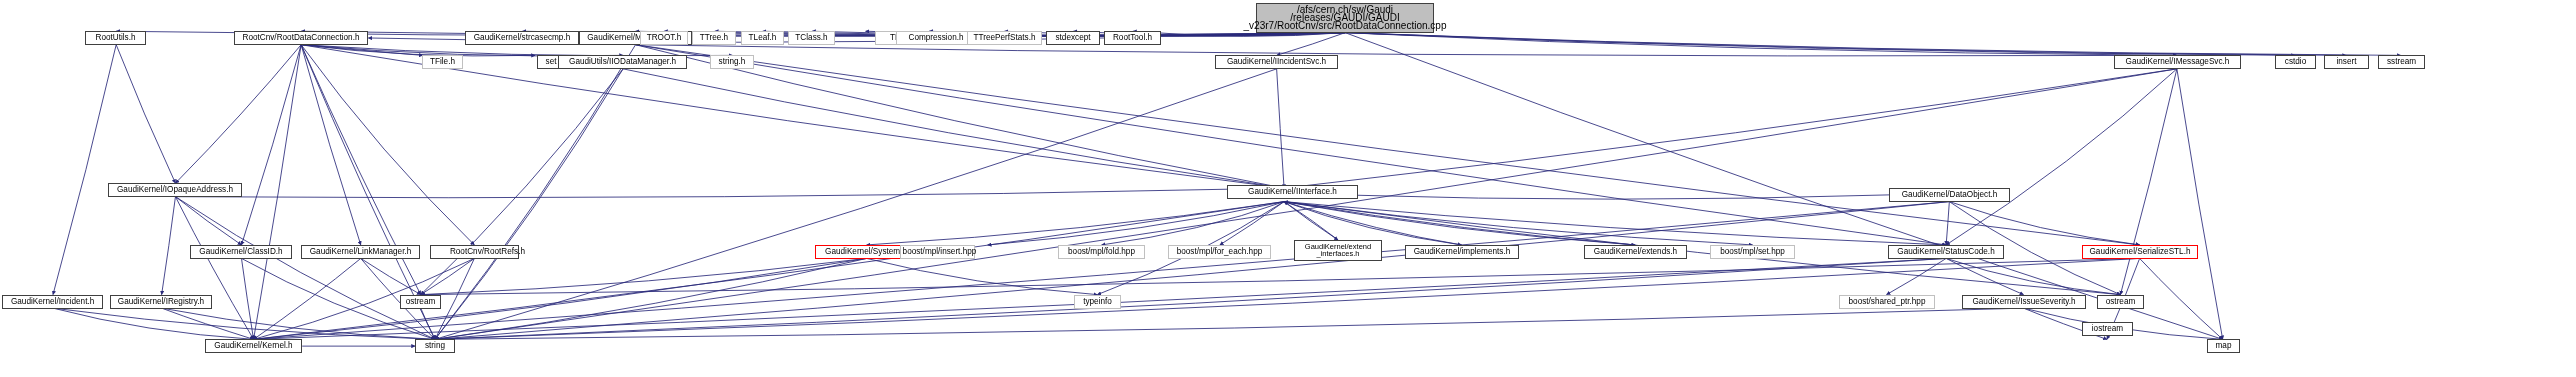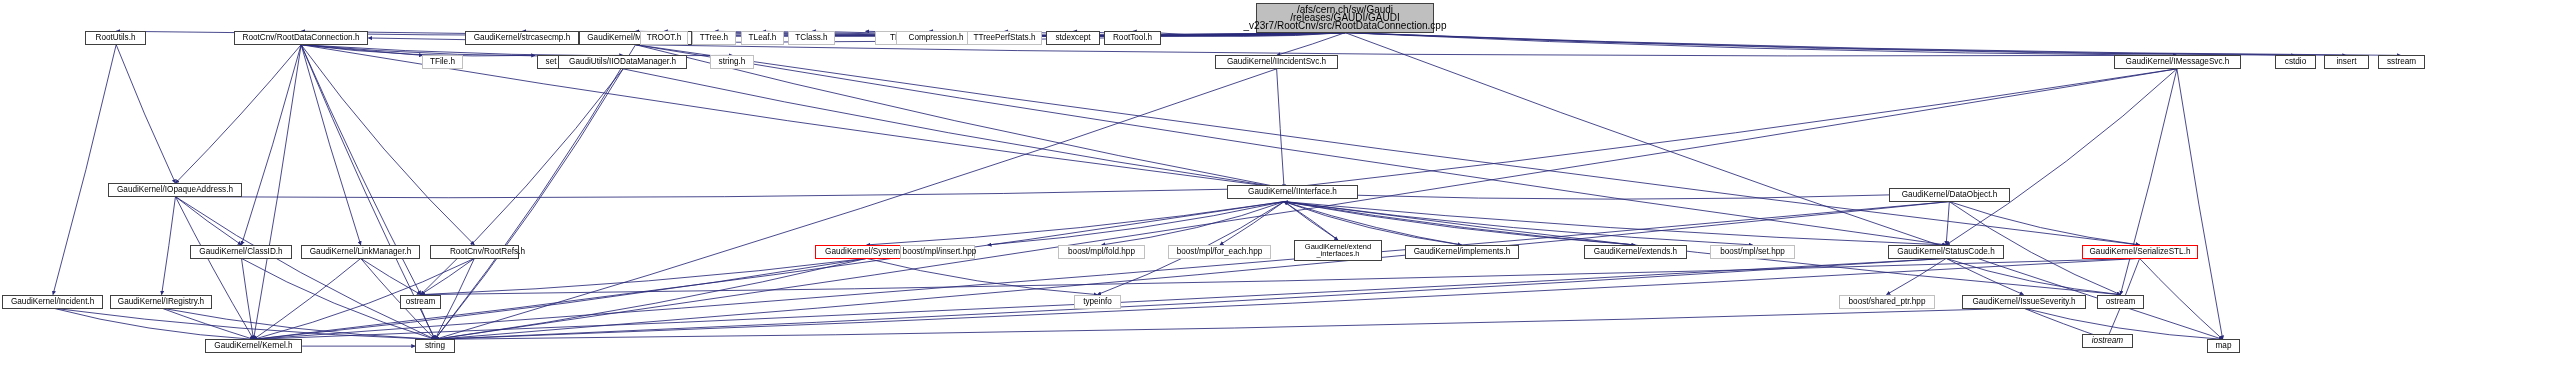--- a/index.html
+++ b/index.html
@@ -178,17 +178,17 @@
       <div class="node red" style="left: 2082px; top: 245px; width: 116px; height: 13.5px;">GaudiKernel/SerializeSTL.h</div>
       <div class="node thick" style="left: 2.1px; top: 295px; width: 101px; height: 13.5px;">GaudiKernel/Incident.h</div>
       <div class="node thick" style="left: 110px; top: 295px; width: 102px; height: 13.5px;">GaudiKernel/IRegistry.h</div>
       <div class="node light" style="left: 1074px; top: 295px; width: 47px; height: 13.5px;">typeinfo</div>
       <div class="node light" style="left: 1839px; top: 295px; width: 96px; height: 13.5px;">boost/shared_ptr.hpp</div>
       <div class="node thick" style="left: 1962px; top: 295px; width: 124px; height: 13.5px;">GaudiKernel/IssueSeverity.h</div>
       <div class="node thick" style="left: 2097px; top: 295px; width: 47px; height: 13.5px;">ostream</div>
       <div class="node thick" style="left: 205px; top: 339px; width: 97px; height: 13.5px;">GaudiKernel/Kernel.h</div>
       <div class="node thick" style="left: 400px; top: 295px; width: 41px; height: 13.5px;">ostream</div>
       <div class="node thick" style="left: 415px; top: 339px; width: 40px; height: 13.5px;">string</div>
-      <div class="node thick" style="left: 2082px; top: 334px; width: 51px; height: 13.5px; font-style: italic;">iostream</div>
+      <div class="node thick" style="left: 2082px; top: 322px; width: 51px; height: 13.5px;">iostream</div>
       <div class="node thick" style="left: 2207px; top: 339px; width: 33px; height: 13.5px;">map</div>
     </div>
 </div>
 
 
 </body></html>

